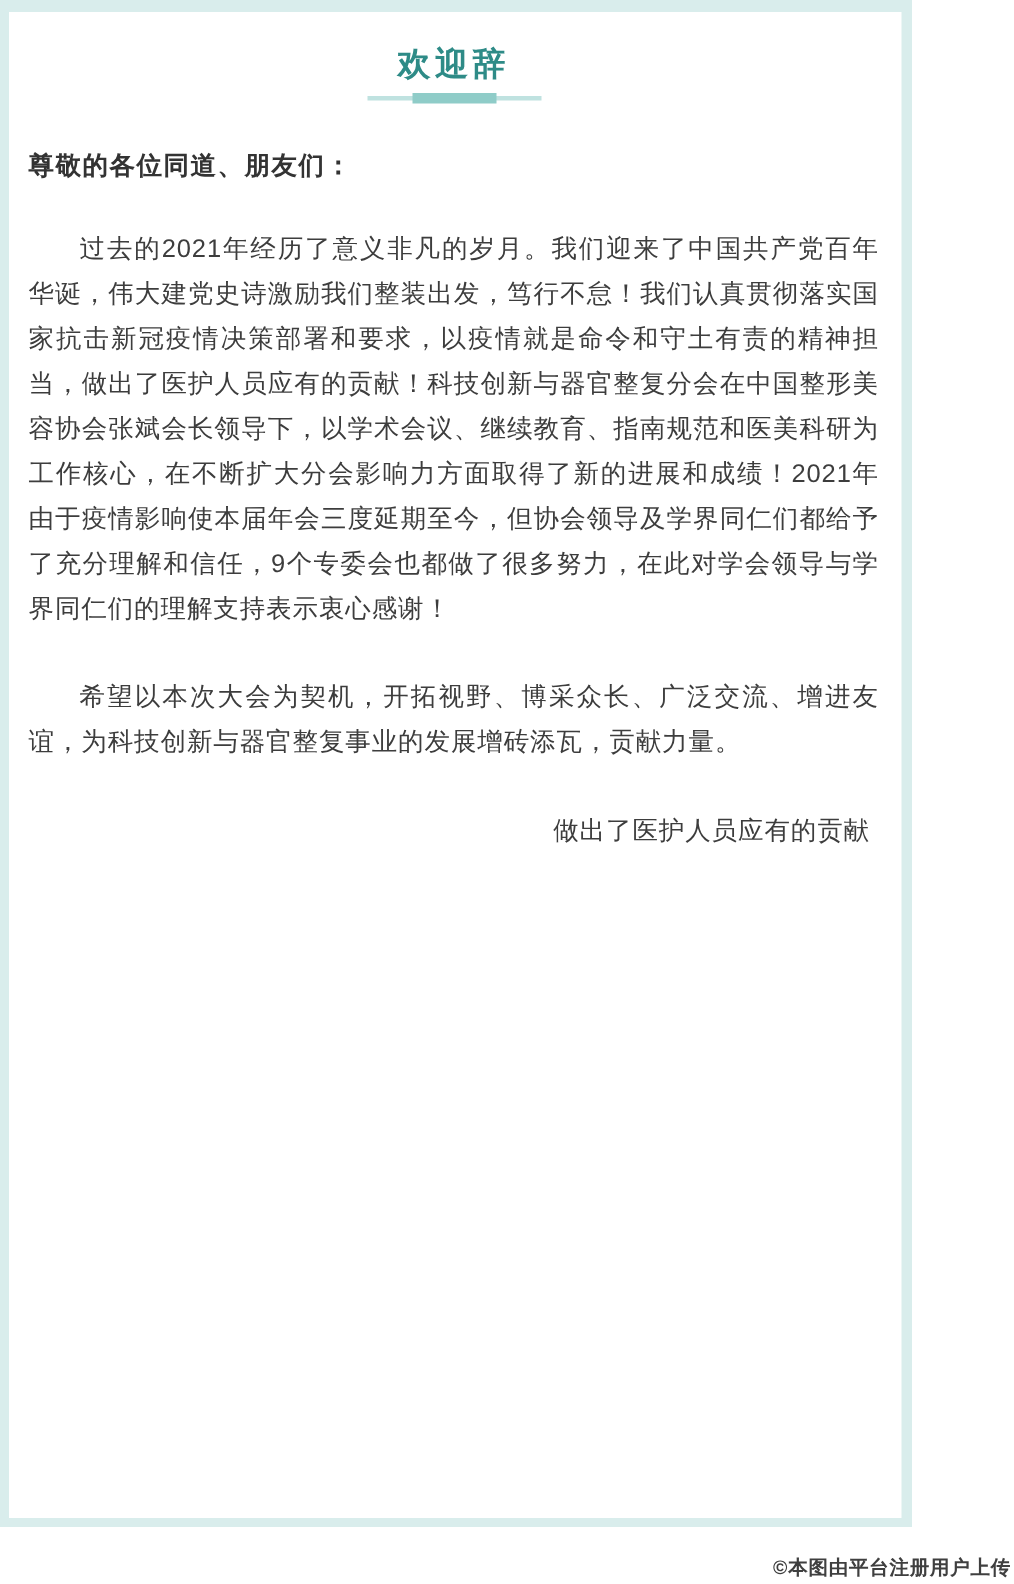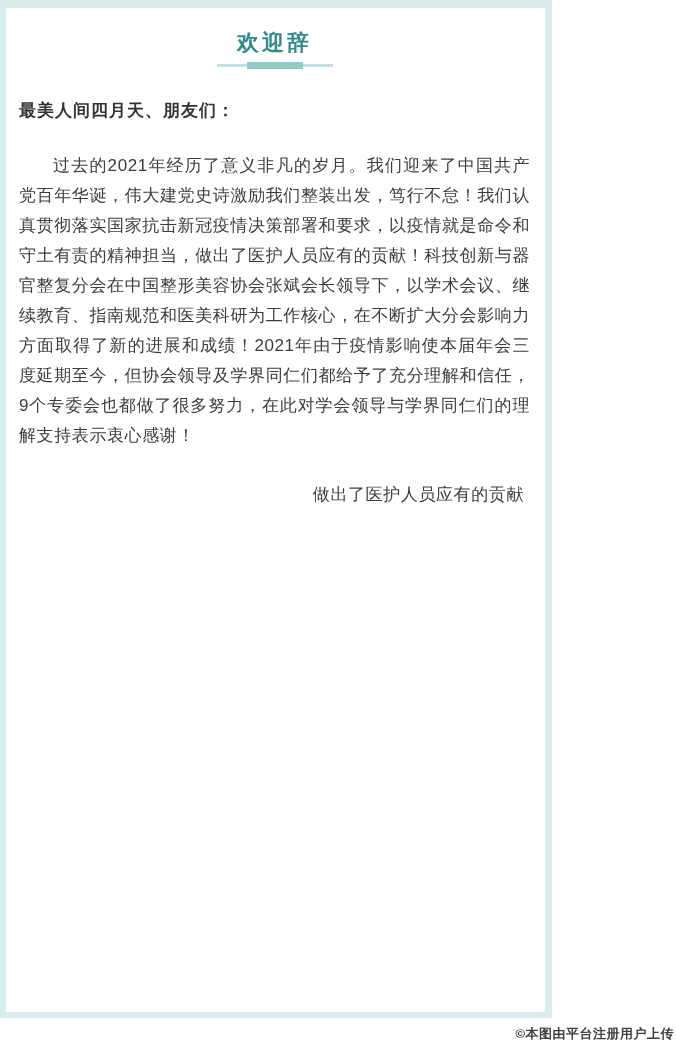--- a/index.html
+++ b/index.html
@@ -3,21 +3,21 @@
 <meta charset="utf-8">
 <style>
   html,body{margin:0;padding:0;}
   body{
     width:676px;height:1056px;background:#ffffff;position:relative;
     font-family:"Liberation Sans","DejaVu Sans",sans-serif;
     -webkit-font-smoothing:antialiased;
   }
   .card{
     box-sizing:border-box;
-    width:552px;height:1018px;
+    width:608px;height:1018px;
     background:#ffffff;
     border-top:8px solid #d9edec;
     border-left:6px solid #d9edec;
     border-right:7px solid #d9edec;
     border-bottom:6px solid #d9edec;
     padding:12px 15px 0 13px;
     overflow:hidden;
   }
   .title-wrap{text-align:center;margin-top:8px;}
   .doc-title{
@@ -40,47 +40,48 @@
   }
   .para b{color:#333333;}
   .signature{
     margin-top:29px;
     text-align:right;
     font-size:17px;color:#3d3d3d;line-height:30px;
     letter-spacing:0.6px;
     padding-right:6px;
   }
   .watermark{
-    position:absolute;right:2px;bottom:13px;
+    position:absolute;right:2px;bottom:2px;
     font-size:13px;font-weight:bold;color:#3f3f3f;letter-spacing:0.5px;
     text-shadow:
       -1px -1px 0 #ffffff, 1px -1px 0 #ffffff,
       -1px  1px 0 #ffffff, 1px  1px 0 #ffffff,
        0 0 2px #ffffff;
   }
 </style>
 </head>
 <body>
 
 <div class="card">
 
   <div class="title-wrap">
     <div class="doc-title">欢迎辞</div>
     <div class="title-underline">
       <div class="thin"></div>
       <div class="thick"></div>
     </div>
   </div>
 
-  <div class="greeting">最美人间四月天、朋友们：</div>
+  <div class="greeting">尊敬的各位同道、朋友们：</div>
 
 
   <p class="para">过去的2021年经历了意义非凡的岁月。我们迎来了中国共产党百年华诞，伟大建党史诗激励我们整装出发，笃行不怠！我们认真贯彻落实国家抗击新冠疫情决策部署和要求，以疫情就是命令和守土有责的精神担当，做出了医护人员应有的贡献！科技创新与器官整复分会在中国整形美容协会张斌会长领导下，以学术会议、继续教育、指南规范和医美科研为工作核心，在不断扩大分会影响力方面取得了新的进展和成绩！2021年由于疫情影响使本届年会三度延期至今，但协会领导及学界同仁们都给予了充分理解和信任，9个专委会也都做了很多努力，在此对学会领导与学界同仁们的理解支持表示衷心感谢！</p>
 
 
+  <p class="para">希望以本次大会为契机，开拓视野、博采众长、广泛交流、增进友谊，为科技创新与器官整复事业的发展增砖添瓦，贡献力量。</p>
 
   <div class="signature">
     <div>做出了医护人员应有的贡献</div>
   </div>
 
 </div>
 
 <div class="watermark">©本图由平台注册用户上传</div>
 
 </body></html>

